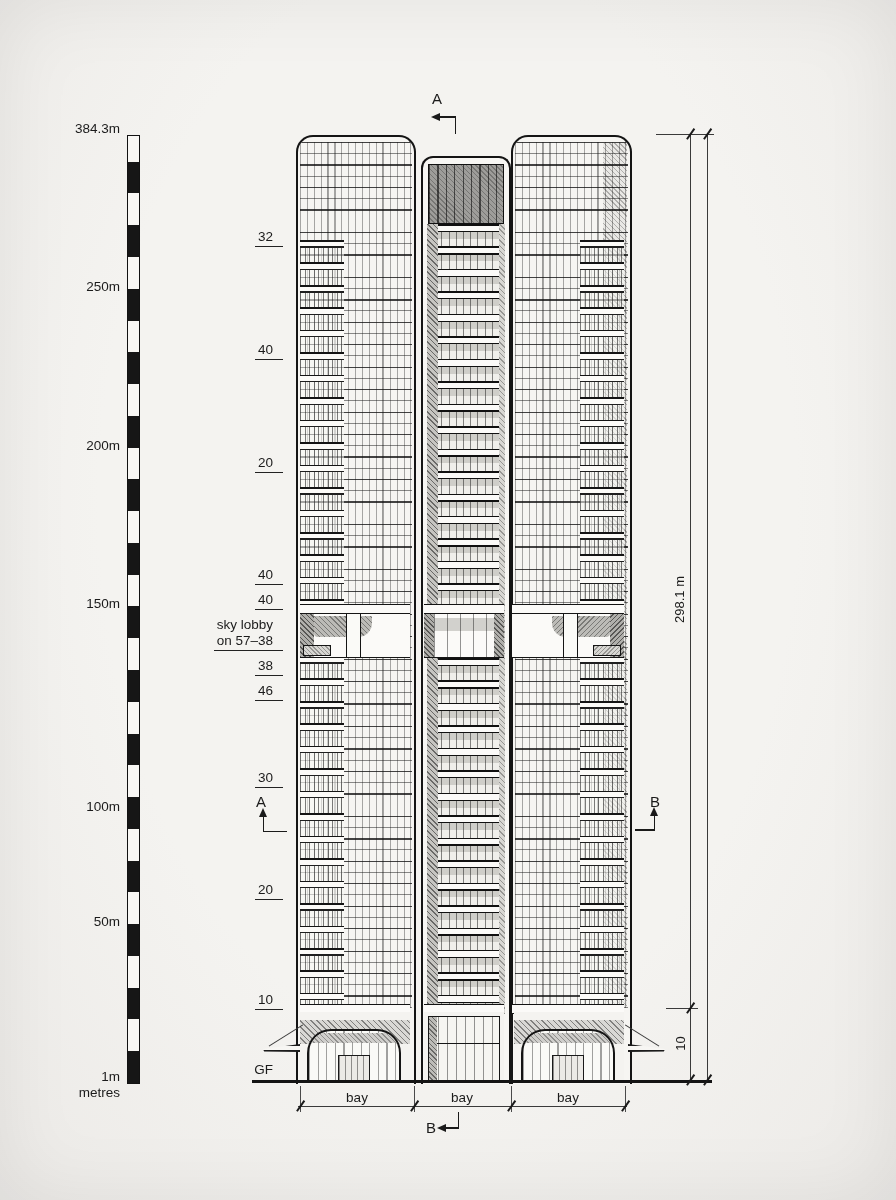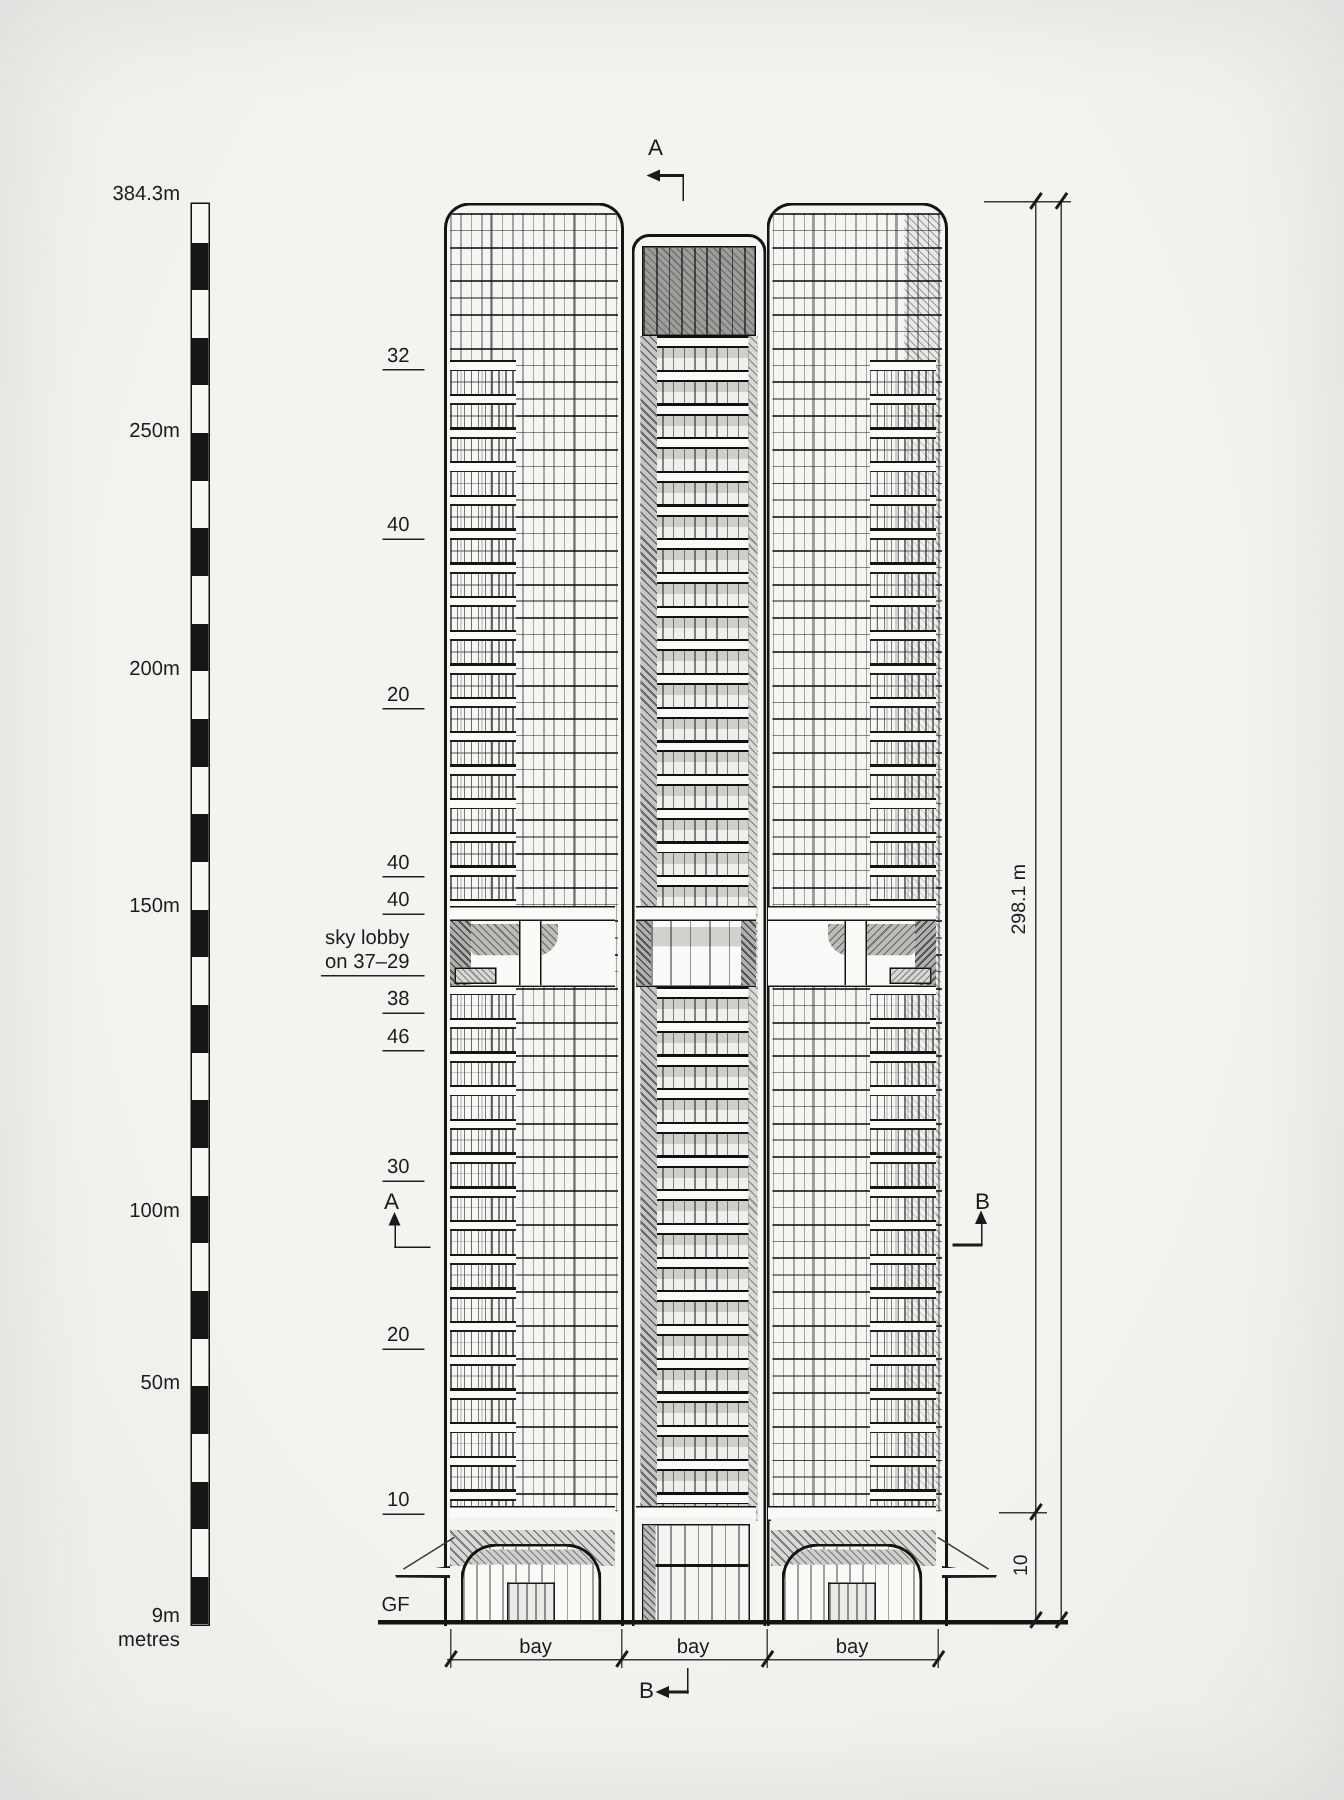--- a/index.html
+++ b/index.html
@@ -111,21 +111,21 @@
 
 <div id="sheet">
 
   <div class="abs scalebar" style="left:127px;top:135px;width:11px;height:947px"></div>
   <div class="abs slabel" style="top:121px">384.3m</div>
   <div class="abs slabel" style="top:279px">250m</div>
   <div class="abs slabel" style="top:438px">200m</div>
   <div class="abs slabel" style="top:596px">150m</div>
   <div class="abs slabel" style="top:799px">100m</div>
   <div class="abs slabel" style="top:914px">50m</div>
-  <div class="abs slabel" style="top:1069px">9m</div>
+  <div class="abs slabel" style="top:1069px">1m</div>
   <div class="abs slabel" style="top:1085px">metres</div>
 
   <div class="abs tower" style="left:296px;top:135px;width:116px;height:947px">
     <div class="grid"></div>
   </div>
   <div class="abs centerbay" style="left:421px;top:156px;width:86px;height:926px">
     <div class="chatch"></div>
     <div class="cbody" style="top:66px;height:382px"></div>
     <div class="cbody" style="top:500px;height:356px"></div>
     <div class="cstrip" style="left:4px"></div>
@@ -238,21 +238,21 @@
   <div class="abs mline" style="left:457.5px;top:1112px;width:1.5px;height:16.5px"></div>
   <div class="abs arrL" style="left:437px;top:1123.5px"></div>
 
   <div class="abs flabel" style="top:229px"><span class="ul">32</span></div>
   <div class="abs flabel" style="top:342px"><span class="ul">40</span></div>
   <div class="abs flabel" style="top:455px"><span class="ul">20</span></div>
   <div class="abs flabel" style="top:567px"><span class="ul">40</span></div>
   <div class="abs flabel" style="top:592px"><span class="ul">40</span></div>
   <div class="abs flabel" style="top:617px">
     <span class="nl">sky lobby</span><br>
-    <span class="ul">on 37–29</span>
+    <span class="ul">on 57–38</span>
   </div>
   <div class="abs flabel" style="top:658px"><span class="ul">38</span></div>
   <div class="abs flabel" style="top:683px"><span class="ul">46</span></div>
   <div class="abs flabel" style="top:770px"><span class="ul">30</span></div>
   <div class="abs flabel" style="top:882px"><span class="ul">20</span></div>
   <div class="abs flabel" style="top:992px"><span class="ul">10</span></div>
   <div class="abs flabel" style="top:1062px"><span class="nl">GF</span></div>
 
 </div>
 

